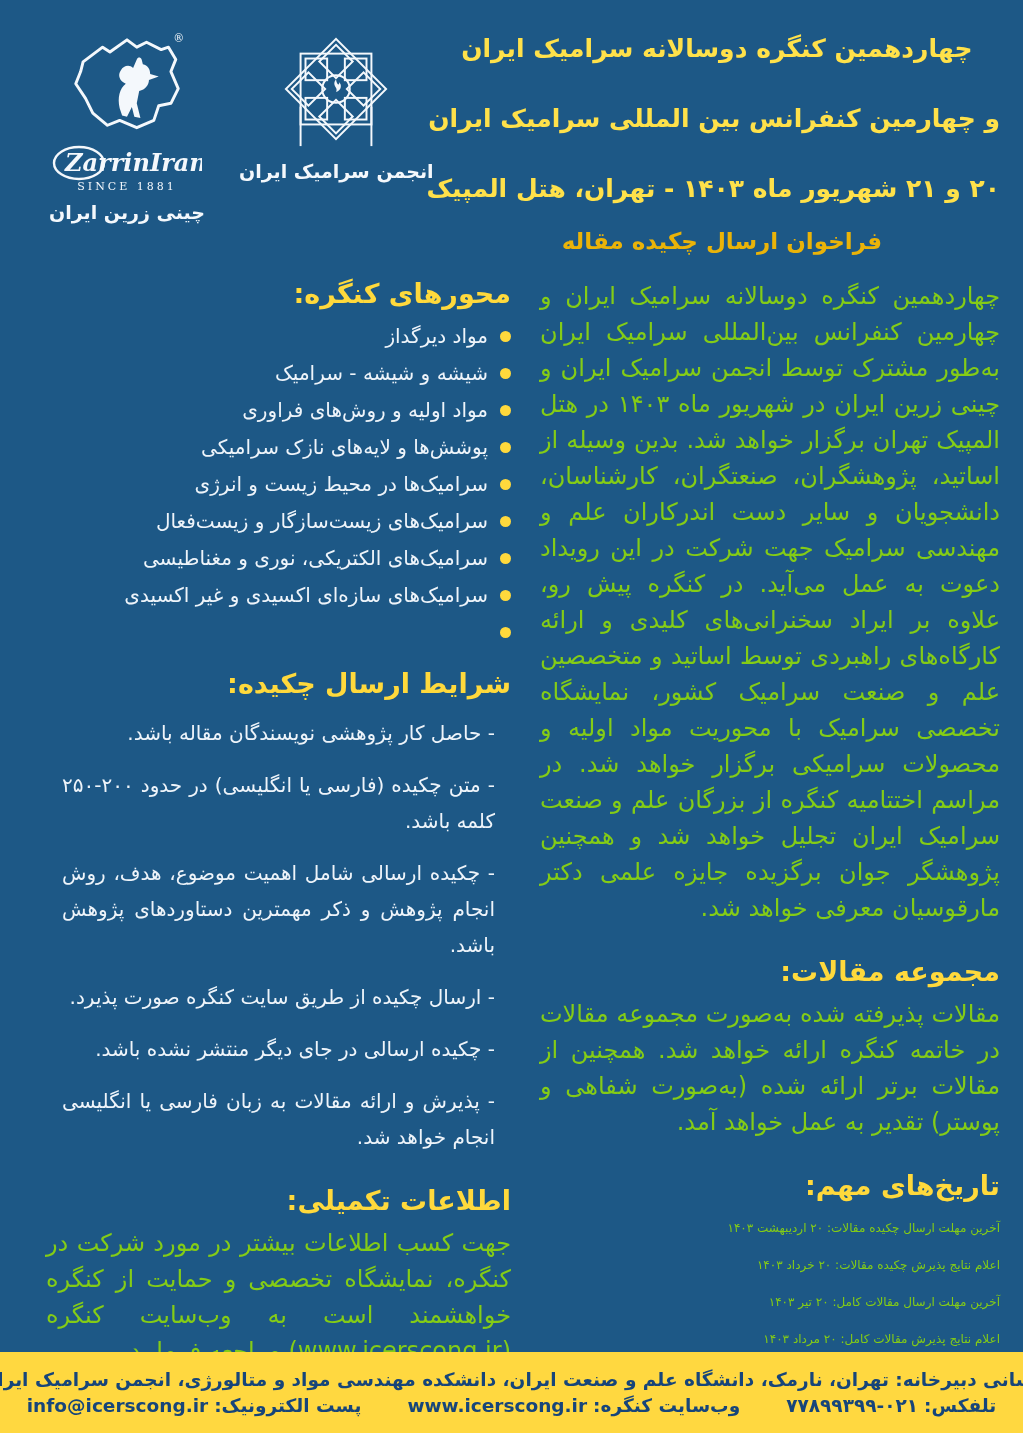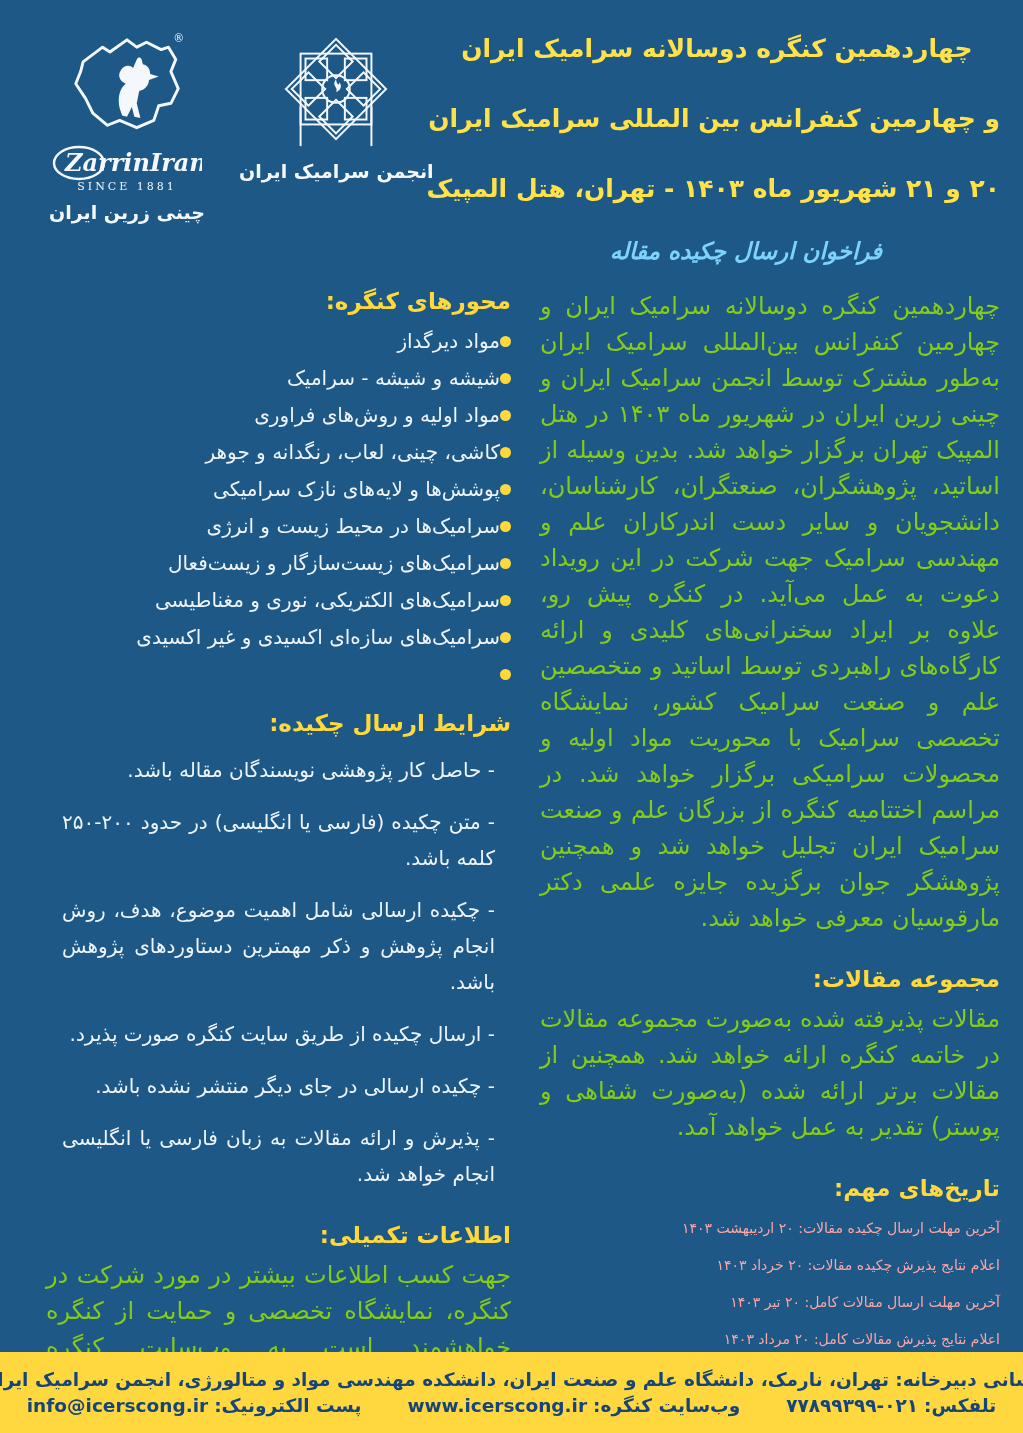--- a/index.html
+++ b/index.html
@@ -15,41 +15,41 @@
   }
 
   
   header { display:flex; justify-content:space-between; padding:14px 23px 0 23px; }
   .title-block { flex:1; text-align:right; min-width:0; }
   .title-line {
     color:#ffe14a; font-size:25px; font-weight:bold;
     line-height:70px; white-space:nowrap;text-align:center;
   }
   .subtitle {
-    color:#7dd3fc; font-size:23px; font-weight:bold;
+    color:#eab308; font-size:23px; font-weight:bold;
     text-align:right; padding-left:0; padding-right:118px;
-    margin-top:14px; white-space:nowrap;font-style:italic;
+    margin-top:4px; white-space:nowrap;
   }
   .logos { direction:ltr; display:flex; gap:34px; align-items:flex-start; padding-top:16px; margin-left:26px; }
   .logo { display:flex; flex-direction:column; align-items:center; color:#f4f8fc; }
   .logo-caption { font-size:19px; font-weight:bold; margin-top:8px; white-space:nowrap; direction:rtl; }
   .zarrin-since { font-size:11px; letter-spacing:3px; margin-top:-6px; font-family:"DejaVu Serif", serif; }
 
   
   main { display:flex; gap:29px; padding:0 23px; margin-top:24px; }
   .col-intro { width:460px; flex:none; }
   .col-topics { width:465px; flex:none; }
 
-  .section-heading { color:#ffd93c; font-size:23px; font-weight:bold; margin:0 0 9px 0; }
+  .section-heading { color:#ffd93c; font-size:27px; font-weight:bold; margin:0 0 9px 0; }
   .body-text { color:#84cc16; font-size:24px; line-height:36px; text-align:justify; margin:0; }
   .mt { margin-top:30px; }
 
-  .dates-list p { color:#fca5a5; font-size:14px; line-height:37px; margin:0; text-align:right; white-space:nowrap; }
-
-  .topic { display:flex; align-items:flex-start; color:#eef4fa; font-size:20px; line-height:37px; }
+  .dates-list p { color:#84cc16; font-size:12px; line-height:37px; margin:0; text-align:right; white-space:nowrap; }
+
+  .topic { display:flex; align-items:flex-start; gap:12px; color:#eef4fa; font-size:20px; line-height:37px; }
   .dot { width:11px; height:11px; border-radius:50%; background:#ffd93c; flex:none; margin-top:13px; }
 
   .cond { color:#eef4fa; font-size:20px; line-height:36px; text-align:justify; margin:16px; }
 
   
   footer {
     position:absolute; left:0; right:0; bottom:0; height:81px;
     background:#ffd840; color:#17457a;
     display:flex; flex-direction:column; justify-content:center; align-items:center;
     gap:5px; font-weight:bold;
@@ -141,24 +141,20 @@
         <div class="topic">
             <span class="dot"></span>
             <span>شیشه و شیشه - سرامیک</span>
           </div>
         <div class="topic">
             <span class="dot"></span>
             <span>مواد اولیه و روش‌های فراوری</span>
           </div>
         <div class="topic">
             <span class="dot"></span>
-            <span>کاشی، چینی، لعاب، رنگدانه و جوهر</span>
-          </div>
-        <div class="topic">
-            <span class="dot"></span>
             <span>پوشش‌ها و لایه‌های نازک سرامیکی</span>
           </div>
         <div class="topic">
             <span class="dot"></span>
             <span>سرامیک‌ها در محیط زیست و انرژی</span>
           </div>
         <div class="topic">
             <span class="dot"></span>
             <span>سرامیک‌های زیست‌سازگار و زیست‌فعال</span>
           </div>

